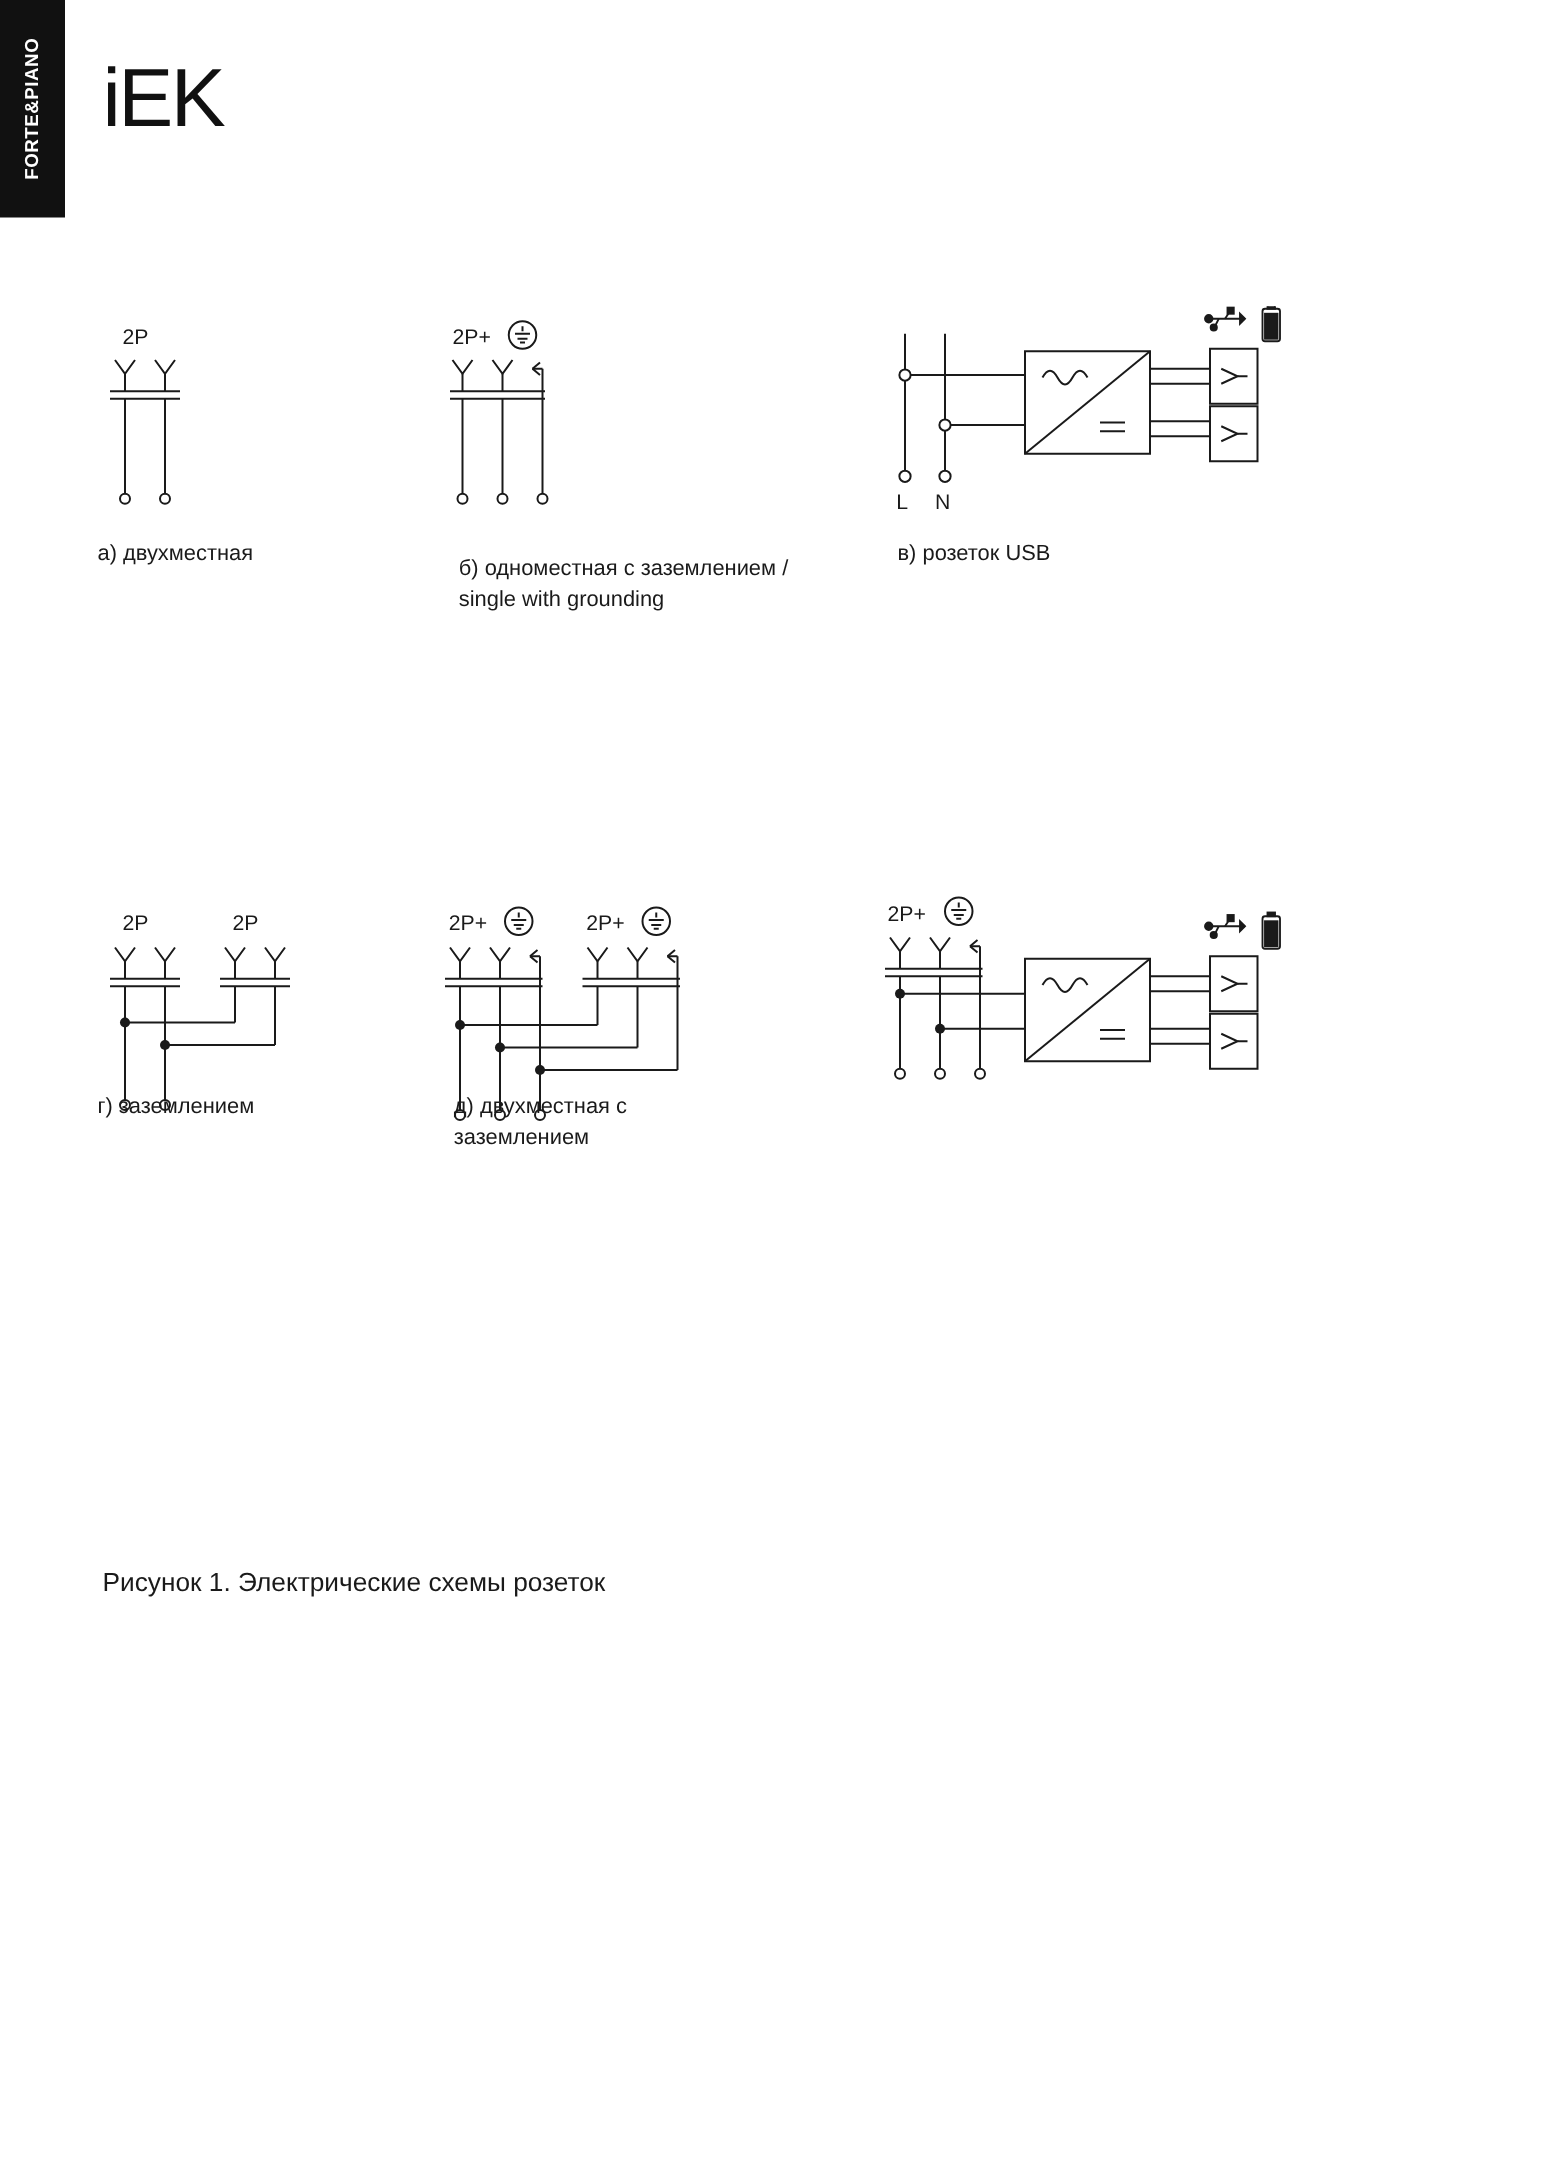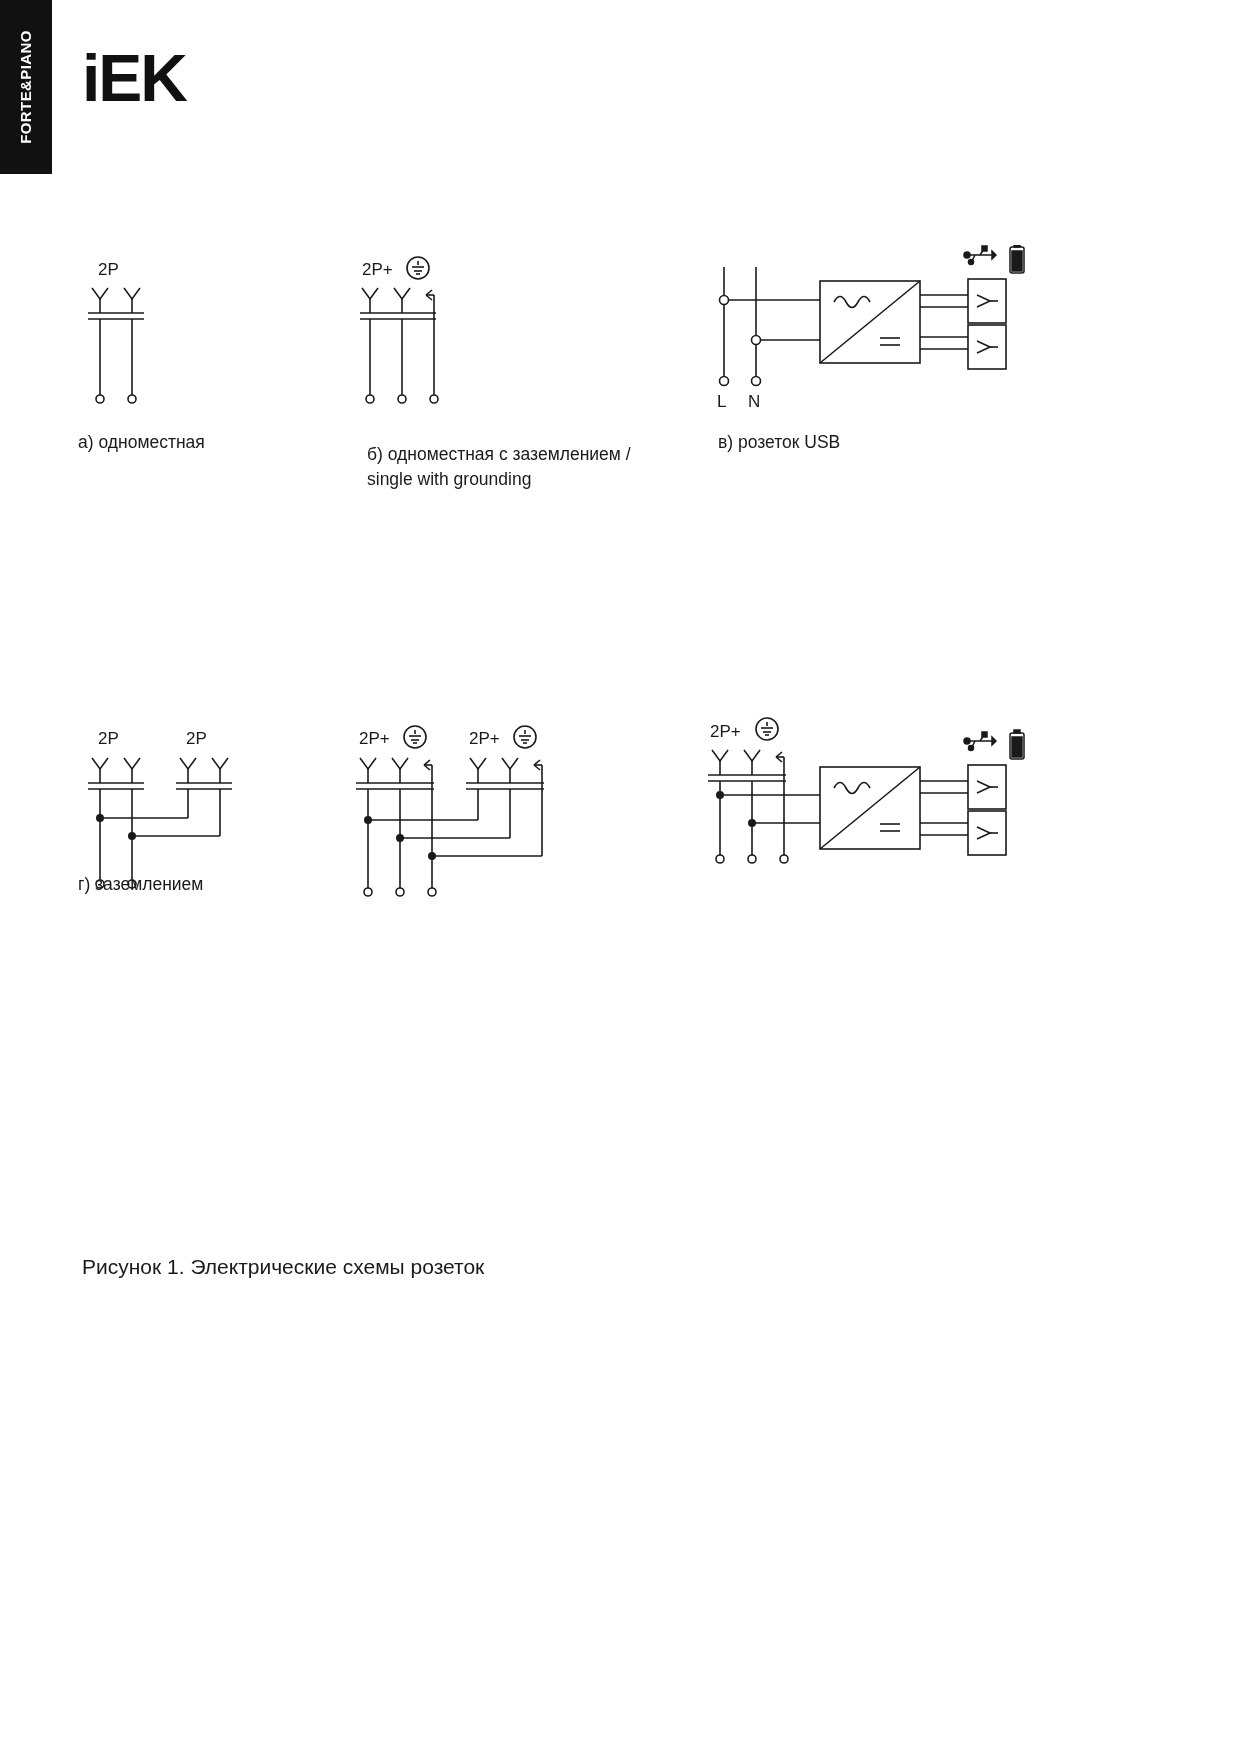--- a/index.html
+++ b/index.html
@@ -40,21 +40,21 @@
     transform: rotate(-90deg);
     transform-origin: 0 0;
     margin-top: 174px;
     white-space: nowrap;
   }
   .logo {
     position: absolute;
     left: 82px;
     top: 40px;
     font-size: 66px;
-    font-weight: bold;
+    font-weight: normal;
     letter-spacing: -2px;
     color: #111111;
     font-family: "Liberation Sans", sans-serif;
   }
 
   
   .sheet {
     position: absolute;
     left: 0;
     top: 0;
@@ -106,21 +106,21 @@
         <line x1="18" y1="64" x2="74" y2="64"></line>
 
         <line x1="30" y1="64" x2="30" y2="140"></line>
         <line x1="62" y1="64" x2="62" y2="140"></line>
       </g>
       <circle cx="30" cy="144" r="4" fill="#ffffff" stroke="#1a1a1a" stroke-width="1.6"></circle>
       <circle cx="62" cy="144" r="4" fill="#ffffff" stroke="#1a1a1a" stroke-width="1.6"></circle>
       <text x="28" y="20" font-size="17">2P</text>
     </svg>
   </div>
-  <div class="caption" style="left:78px; top:430px; width:250px;">а) одноместная</div>
+  <div class="caption" style="left:78px; top:430px; width:250px;">а) двухместная</div>
 
   <div class="cell" style="left:360px; top:255px;">
     <svg width="250" height="200" viewBox="0 0 250 200">
       <g stroke="#1a1a1a" fill="none" stroke-width="1.6">
         <path d="M2 33 L10 44 L18 33"></path>
         <path d="M34 33 L42 44 L50 33"></path>
         <line x1="10" y1="44" x2="10" y2="58"></line>
         <line x1="42" y1="44" x2="42" y2="58"></line>
         <line x1="-2" y1="58" x2="76" y2="58"></line>
         <line x1="-2" y1="64" x2="76" y2="64"></line>
@@ -285,20 +285,22 @@
       <circle cx="13" cy="100" r="4" fill="#1a1a1a"></circle>
       <circle cx="45" cy="118" r="4" fill="#1a1a1a"></circle>
       <circle cx="77" cy="136" r="4" fill="#1a1a1a"></circle>
       <circle cx="13" cy="172" r="4" fill="#ffffff" stroke="#1a1a1a" stroke-width="1.6"></circle>
       <circle cx="45" cy="172" r="4" fill="#ffffff" stroke="#1a1a1a" stroke-width="1.6"></circle>
       <circle cx="77" cy="172" r="4" fill="#ffffff" stroke="#1a1a1a" stroke-width="1.6"></circle>
       <text x="4" y="24" font-size="17">2P+</text>
       <text x="114" y="24" font-size="17">2P+</text>
     </svg>
   </div>
+  <div class="caption" style="left:363px; top:872px; width:300px;">д) двухместная с
+заземлением</div>
 
   <div class="cell" style="left:700px; top:715px;">
     <svg width="360" height="210" viewBox="0 0 360 210">
       <g stroke="#1a1a1a" fill="none" stroke-width="1.6">
 
         <path d="M12 35 L20 46 L28 35"></path>
         <path d="M44 35 L52 46 L60 35"></path>
         <line x1="20" y1="46" x2="20" y2="60"></line>
         <line x1="52" y1="46" x2="52" y2="60"></line>
         <line x1="8" y1="60" x2="86" y2="60"></line>

